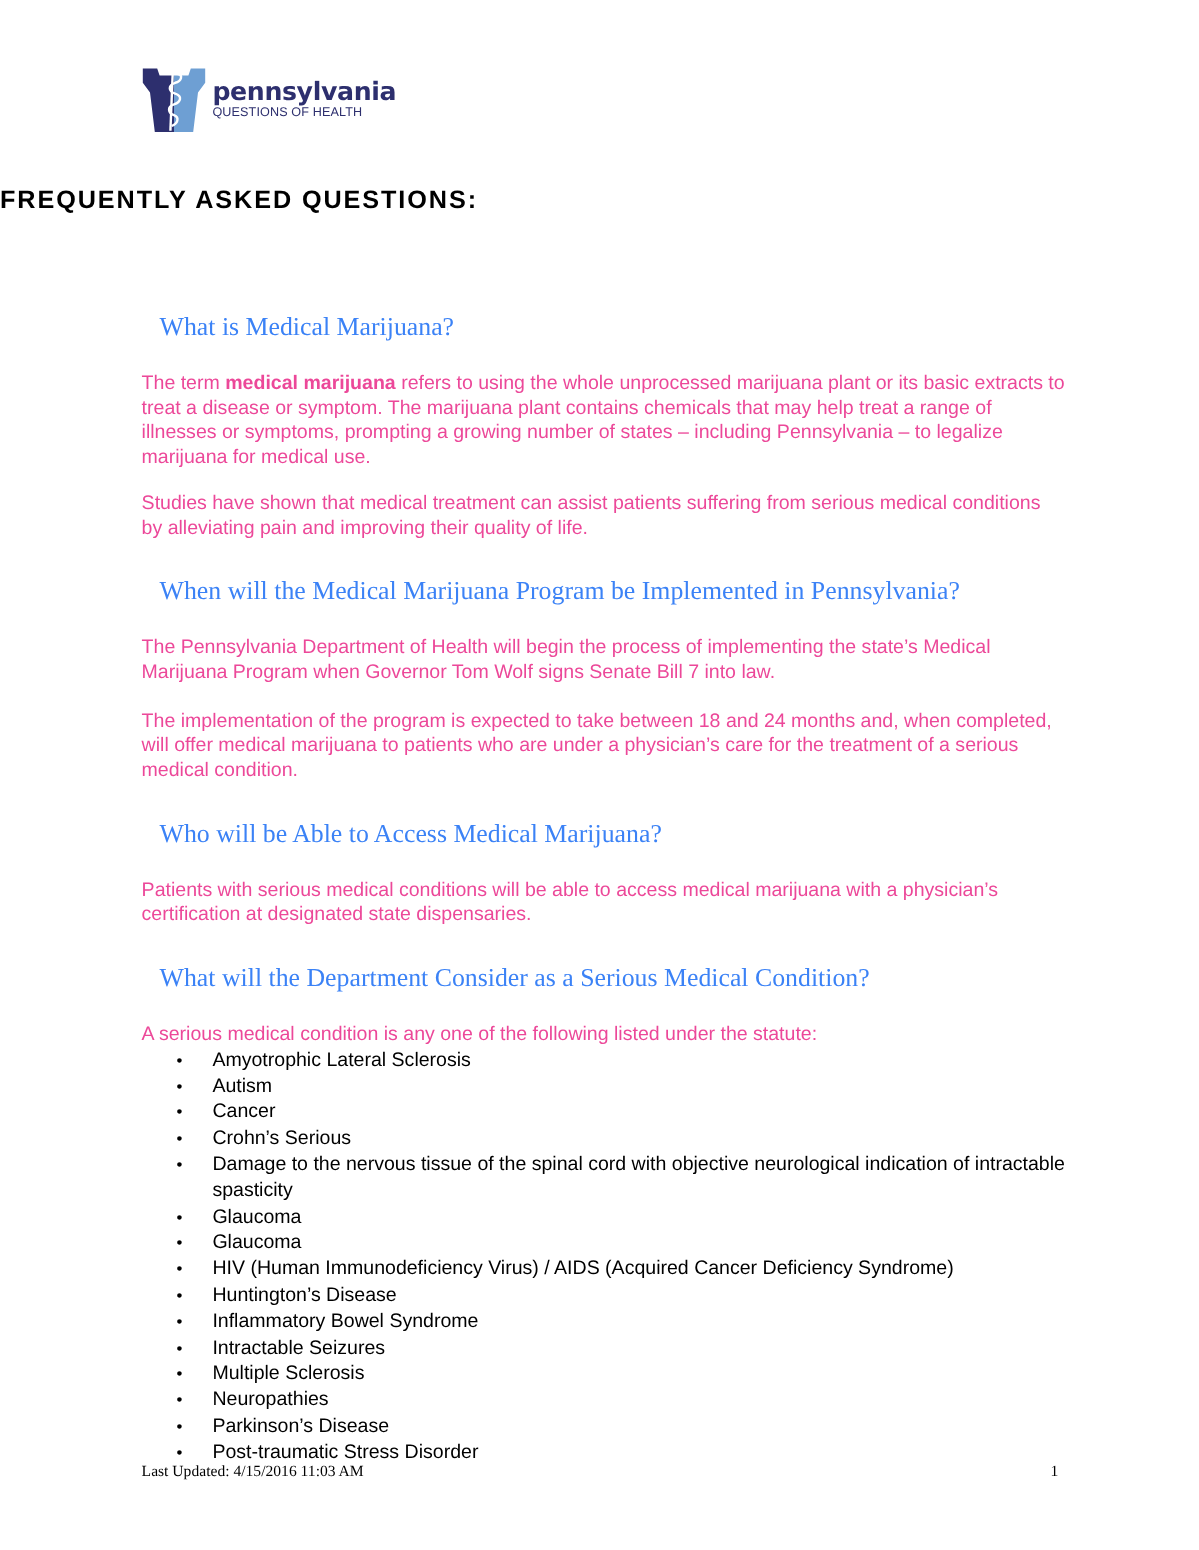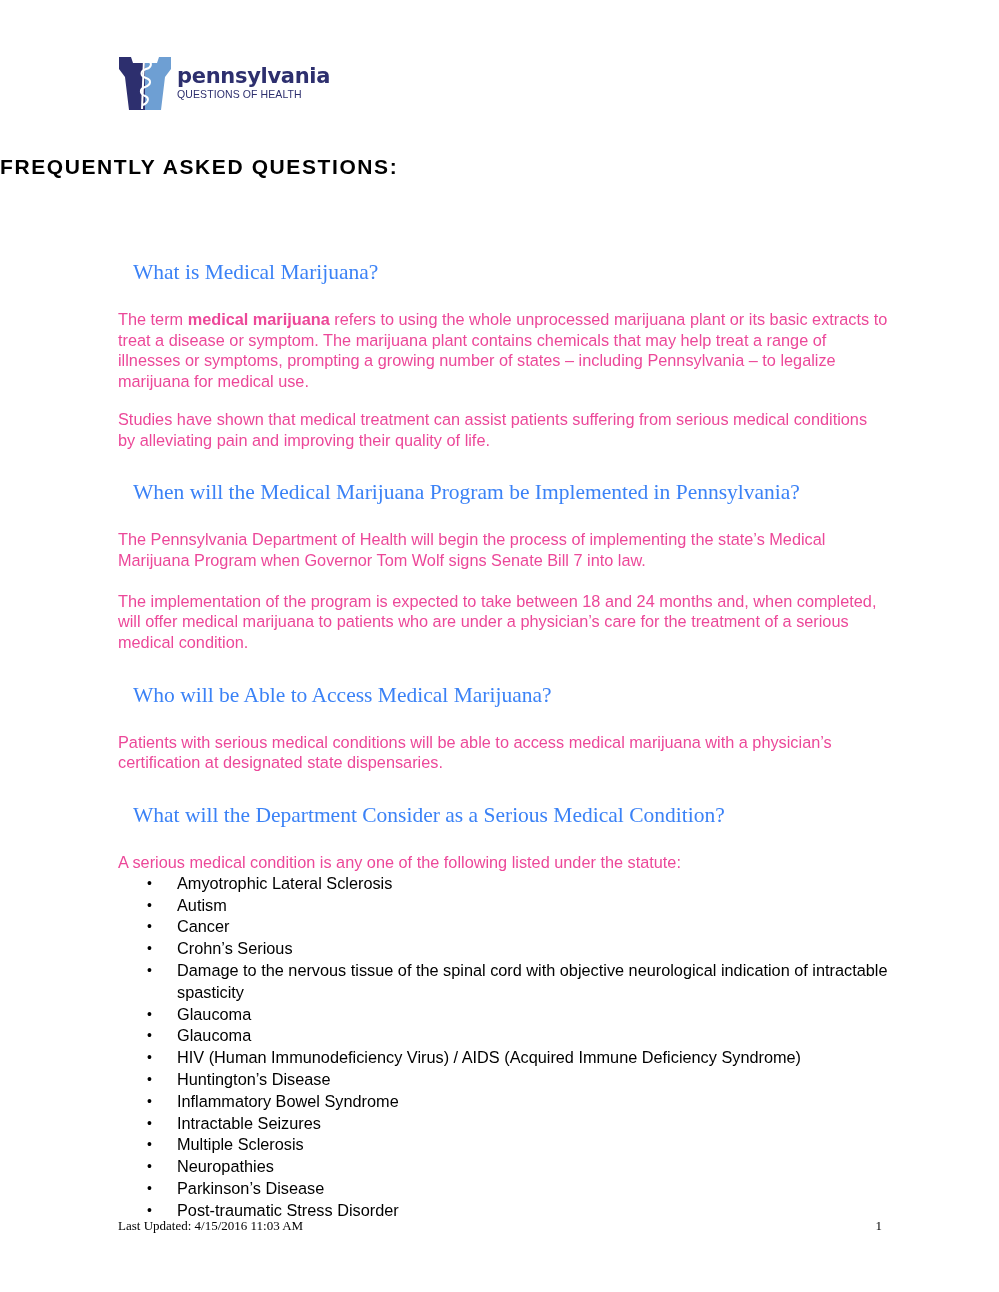--- a/index.html
+++ b/index.html
@@ -194,21 +194,21 @@
       <div class="gap-after-heading"></div>
       <p class="para">A serious medical condition is any one of the following listed under the statute:</p>
       <ul class="conditions" id="conditions-list">
           <li><span class="bullet">•</span><span>Amyotrophic Lateral Sclerosis</span></li>
           <li><span class="bullet">•</span><span>Autism</span></li>
           <li><span class="bullet">•</span><span>Cancer</span></li>
           <li><span class="bullet">•</span><span>Crohn’s Serious</span></li>
           <li><span class="bullet">•</span><span>Damage to the nervous tissue of the spinal cord with objective neurological indication of intractable spasticity</span></li>
           <li><span class="bullet">•</span><span>Glaucoma</span></li>
           <li><span class="bullet">•</span><span>Glaucoma</span></li>
-          <li><span class="bullet">•</span><span>HIV (Human Immunodeficiency Virus) / AIDS (Acquired Immune Deficiency Syndrome)</span></li>
+          <li><span class="bullet">•</span><span>HIV (Human Immunodeficiency Virus) / AIDS (Acquired Cancer Deficiency Syndrome)</span></li>
           <li><span class="bullet">•</span><span>Huntington’s Disease</span></li>
           <li><span class="bullet">•</span><span>Inflammatory Bowel Syndrome</span></li>
           <li><span class="bullet">•</span><span>Intractable Seizures</span></li>
           <li><span class="bullet">•</span><span>Multiple Sclerosis</span></li>
           <li><span class="bullet">•</span><span>Neuropathies</span></li>
           <li><span class="bullet">•</span><span>Parkinson’s Disease</span></li>
           <li><span class="bullet">•</span><span>Post-traumatic Stress Disorder</span></li>
         </ul>
     </div>
   </div>

